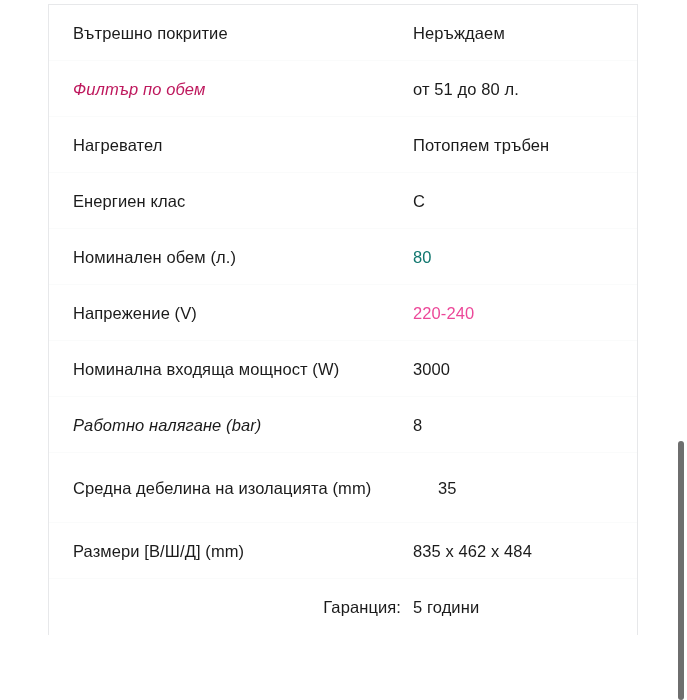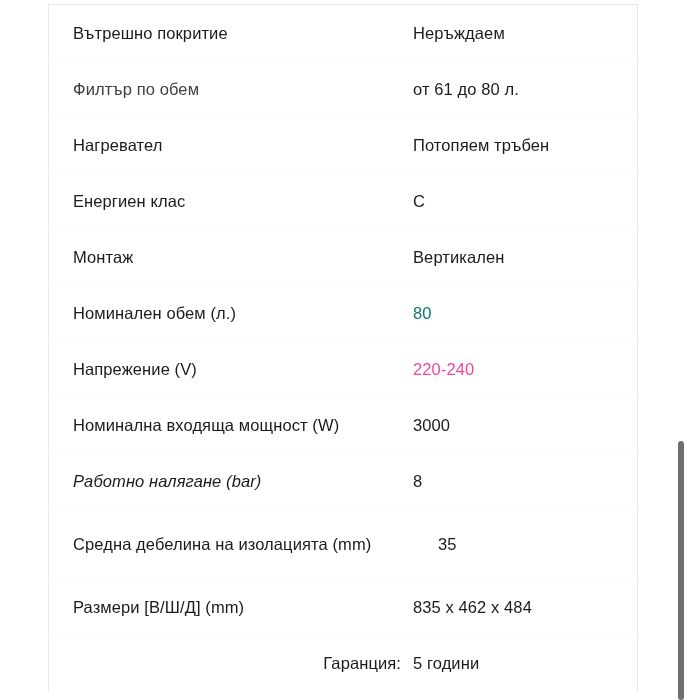--- a/index.html
+++ b/index.html
@@ -110,34 +110,30 @@
 
   <div id="viewport" style="background: rgb(255, 255, 255);">
 
     <div id="spec-card" style="background: rgb(255, 255, 255); border-color: rgb(231, 232, 234);">
 
     <div class="spec-row" style="border-bottom-color: rgb(250, 251, 251);">
           <div class="spec-label" style="color: rgb(27, 27, 27);">Вътрешно покритие</div>
           <div class="spec-value" style="color: rgb(27, 27, 27);">Неръждаем</div>
         </div>
         <div class="spec-row" style="border-bottom-color: rgb(250, 251, 251);">
-          <div class="spec-label" style="color: #404040;">Филтър по обем</div>
-          <div class="spec-value" style="color: rgb(27, 27, 27);">от 61 до 80 л.</div>
+          <div class="spec-label" style="color: #be185d; font-style: italic;">Филтър по обем</div>
+          <div class="spec-value" style="color: rgb(27, 27, 27);">от 51 до 80 л.</div>
         </div>
         <div class="spec-row" style="border-bottom-color: rgb(250, 251, 251);">
           <div class="spec-label" style="color: rgb(27, 27, 27);">Нагревател</div>
           <div class="spec-value" style="color: rgb(27, 27, 27);">Потопяем тръбен</div>
         </div>
         <div class="spec-row" style="border-bottom-color: rgb(250, 251, 251);">
           <div class="spec-label" style="color: rgb(27, 27, 27);">Енергиен клас</div>
           <div class="spec-value" style="color: rgb(27, 27, 27);">C</div>
-        </div>
-        <div class="spec-row" style="border-bottom-color: rgb(250, 251, 251);">
-          <div class="spec-label" style="color: rgb(27, 27, 27);">Монтаж</div>
-          <div class="spec-value" style="color: rgb(27, 27, 27);">Вертикален</div>
         </div>
         <div class="spec-row" style="border-bottom-color: rgb(250, 251, 251);">
           <div class="spec-label" style="color: rgb(27, 27, 27);">Номинален обем (л.)</div>
           <div class="spec-value" style="color: #0f766e;">80</div>
         </div>
         <div class="spec-row" style="border-bottom-color: rgb(250, 251, 251);">
           <div class="spec-label" style="color: rgb(27, 27, 27);">Напрежение (V)</div>
           <div class="spec-value" style="color: #ec4899;">220-240</div>
         </div>
         <div class="spec-row" style="border-bottom-color: rgb(250, 251, 251);">

